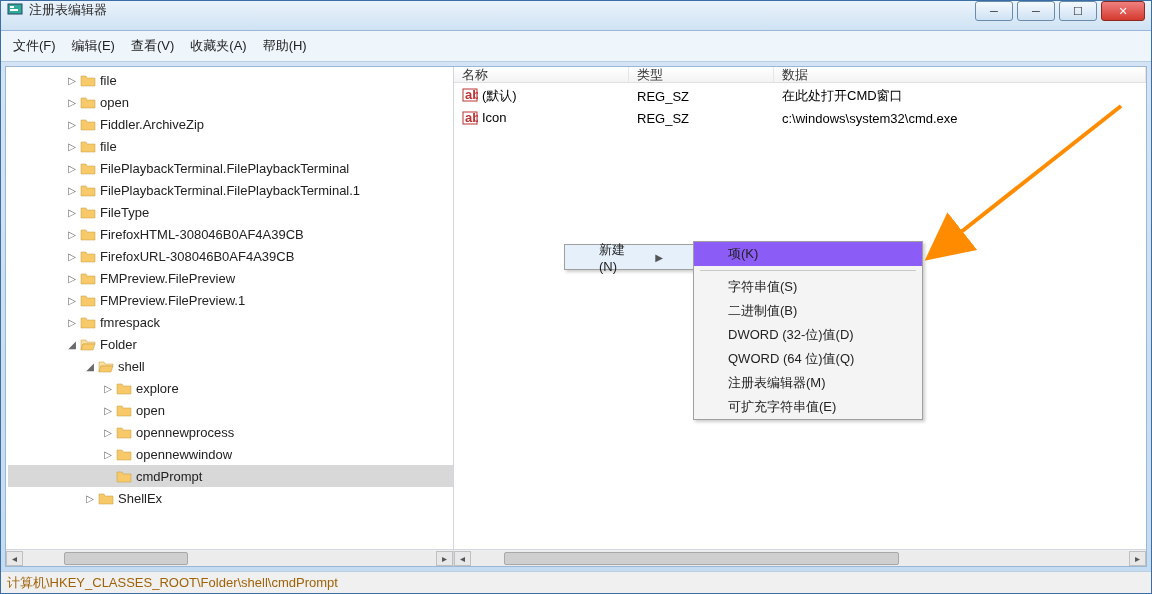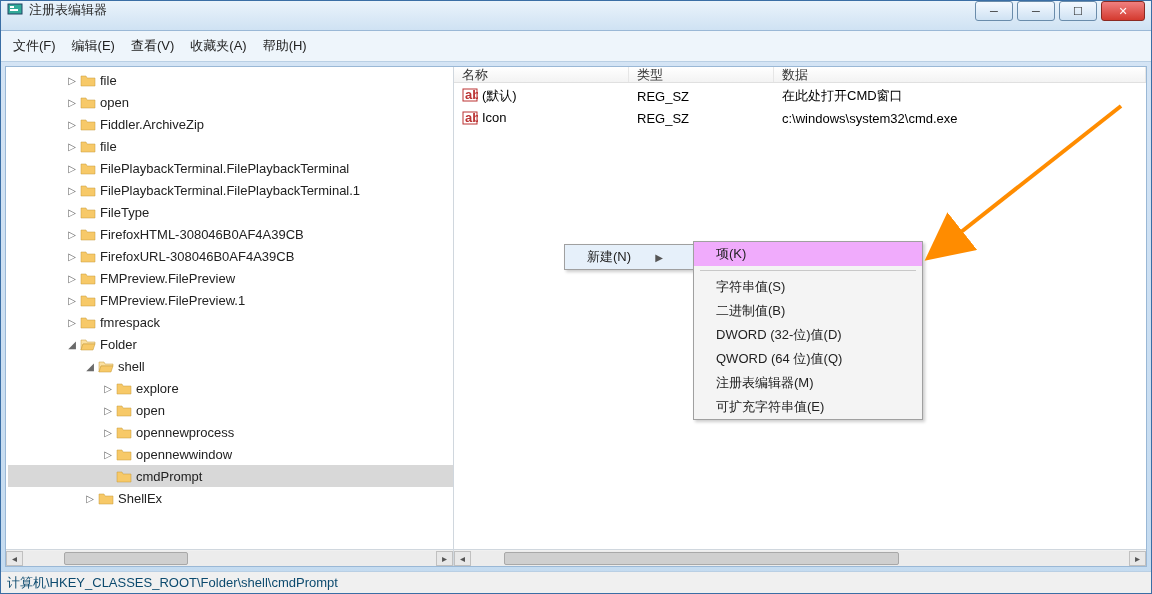--- a/index.html
+++ b/index.html
@@ -62,32 +62,32 @@
 .list-header .col { padding: 0 8px; border-right: 1px solid #e6e6e6; height: 100%; display:flex; align-items:center; color:#333; }
 .col-name { width: 175px; }
 .col-type { width: 145px; }
 .col-data { flex: 1; }
 .list-body { padding: 2px 0; }
 .list-row { display: flex; align-items: center; height: 22px; }
 .list-row .cell { padding: 0 8px; display:flex; align-items:flex-start; }
 .val-icon { width:16px; height:16px; margin-right:4px; flex-shrink:0; }
 .statusbar {
   height: 22px; background: #f0f0f0; border-top: 1px solid #b9cfe4;
-  display: flex; align-items: center; padding: 0 6px; color: #0c4a6e;
+  display: flex; align-items: center; padding: 0 6px; color: #a16207;
 }
 
 .ctx {
   position: absolute; background: #f4f4f4; border: 1px solid #a0a0a0;
   box-shadow: 2px 2px 3px rgba(0,0,0,.2);
 }
-.ctx .row { height: 24px; display: flex; align-items: center; padding: 0 30px 0 22px; color:#222; }
+.ctx .row { height: 24px; display: flex; align-items: center; padding: 0 30px 0 34px; color:#222; }
 .ctx .row.hover { background: #e6f0fa; }
 .ctx .row .arrow-r { margin-left: auto; font-size: 10px; color:#555; padding-left:20px;}
 .submenu { position: absolute; }
-.submenu .row.highlight { background: #f0abfc; }
+.submenu .row.highlight { background: #8b5cf6; }
 .submenu .sep { height:1px; background:#c8c8c8; margin:4px 6px; }
 
 .annot-arrow { position: absolute; pointer-events: none; }
 
 .folder-svg { fill: #f7c968; stroke: #c49a3a; stroke-width: .5; }
 .folder-open-svg { fill: #fbe0a0; stroke: #c49a3a; stroke-width:.5; }
 </style>
 </head>
 <body>
 

